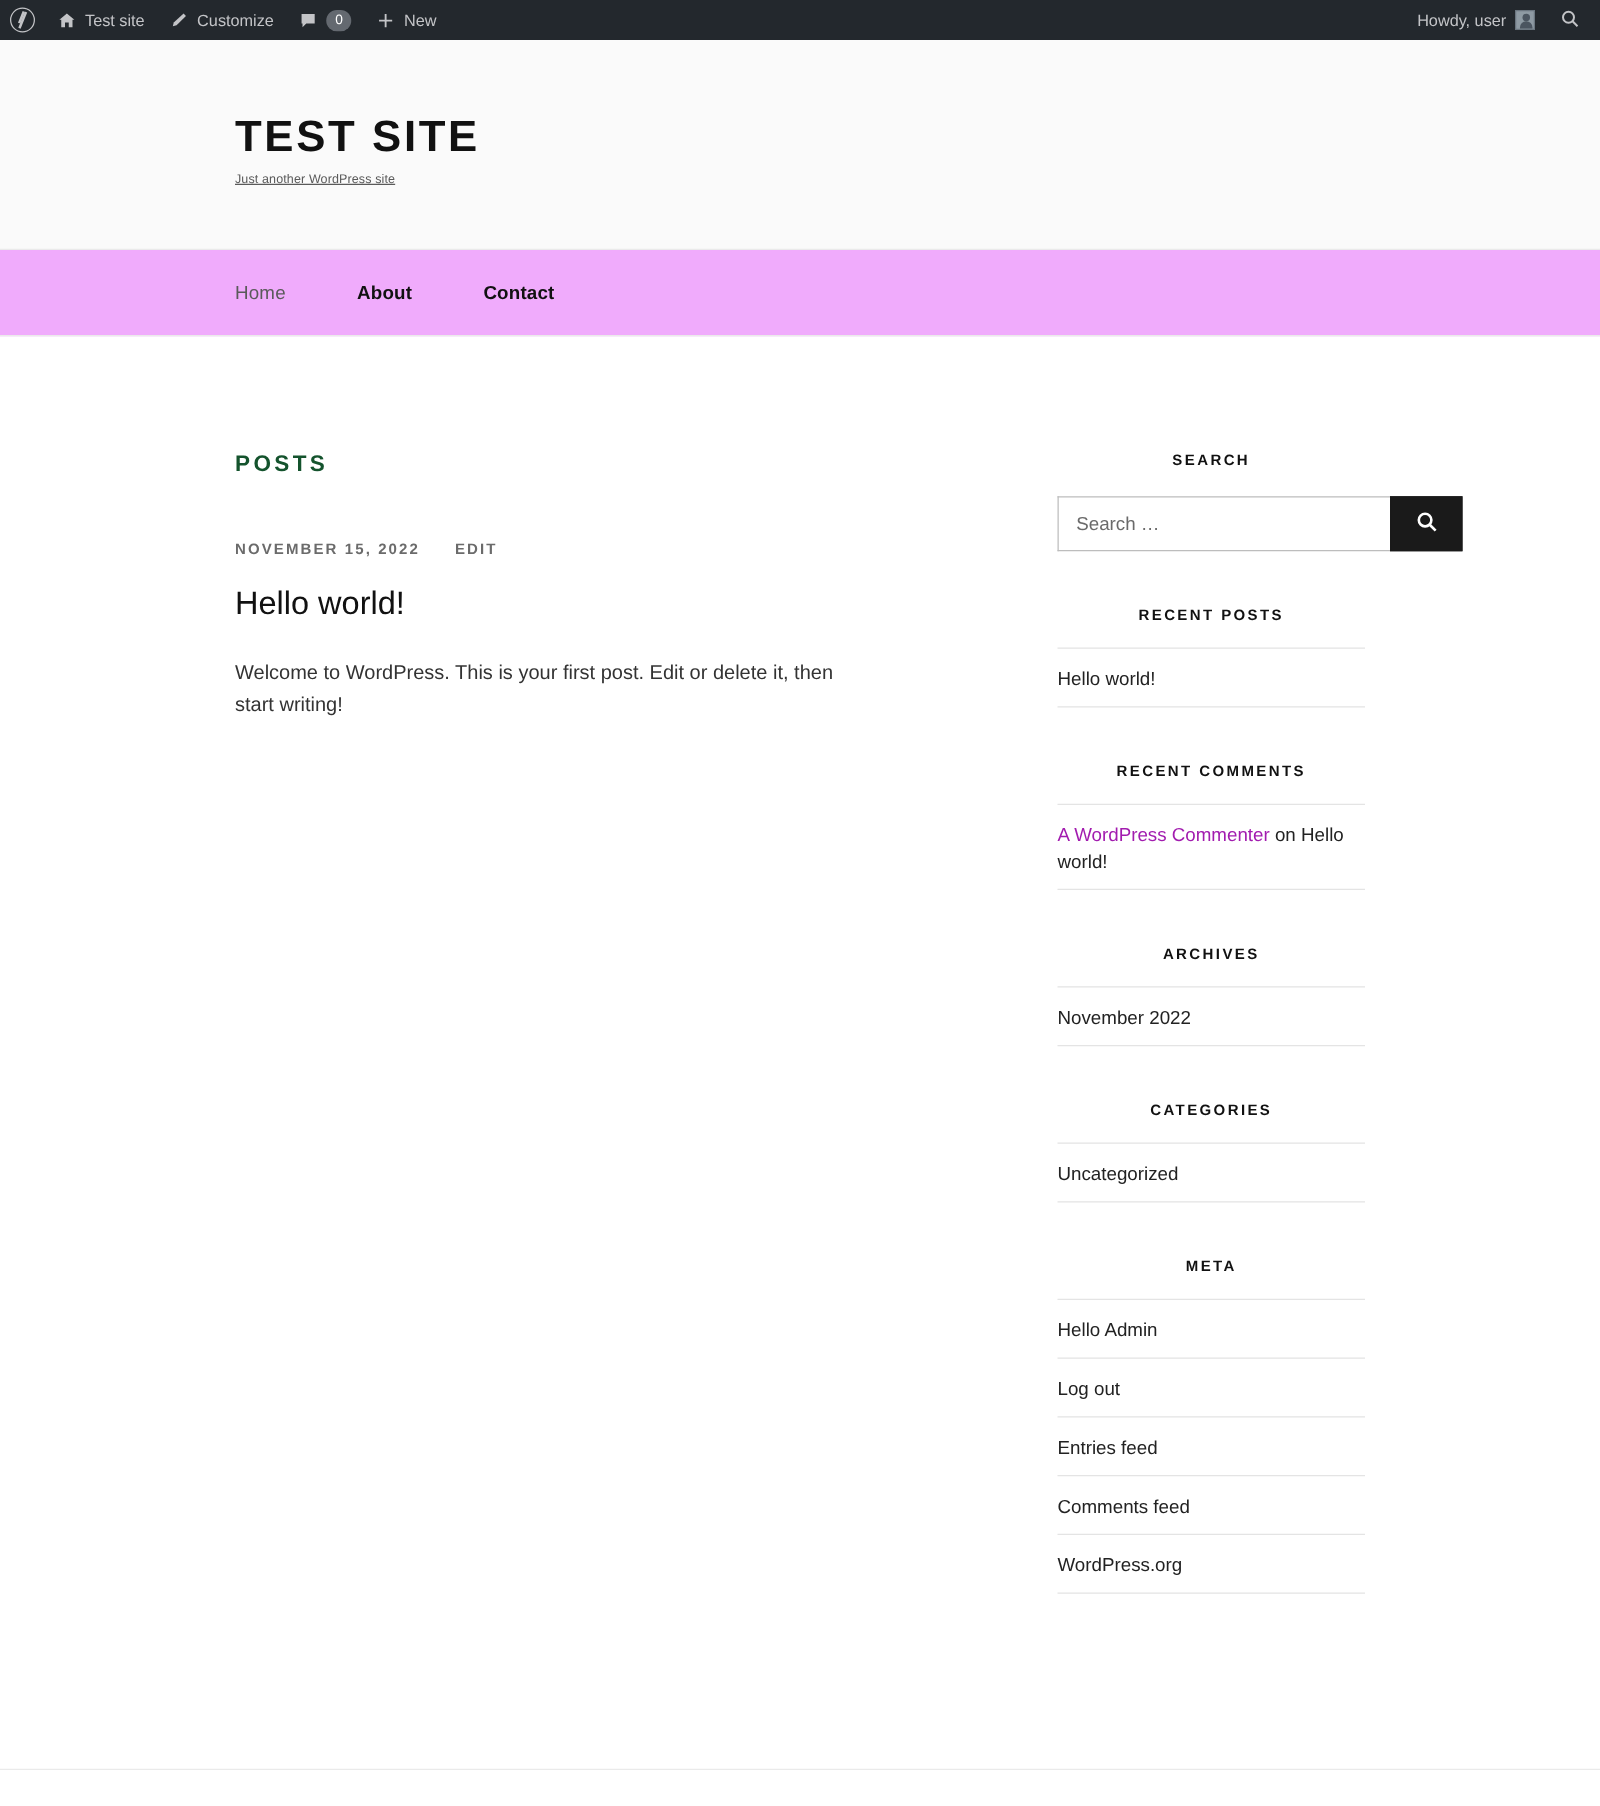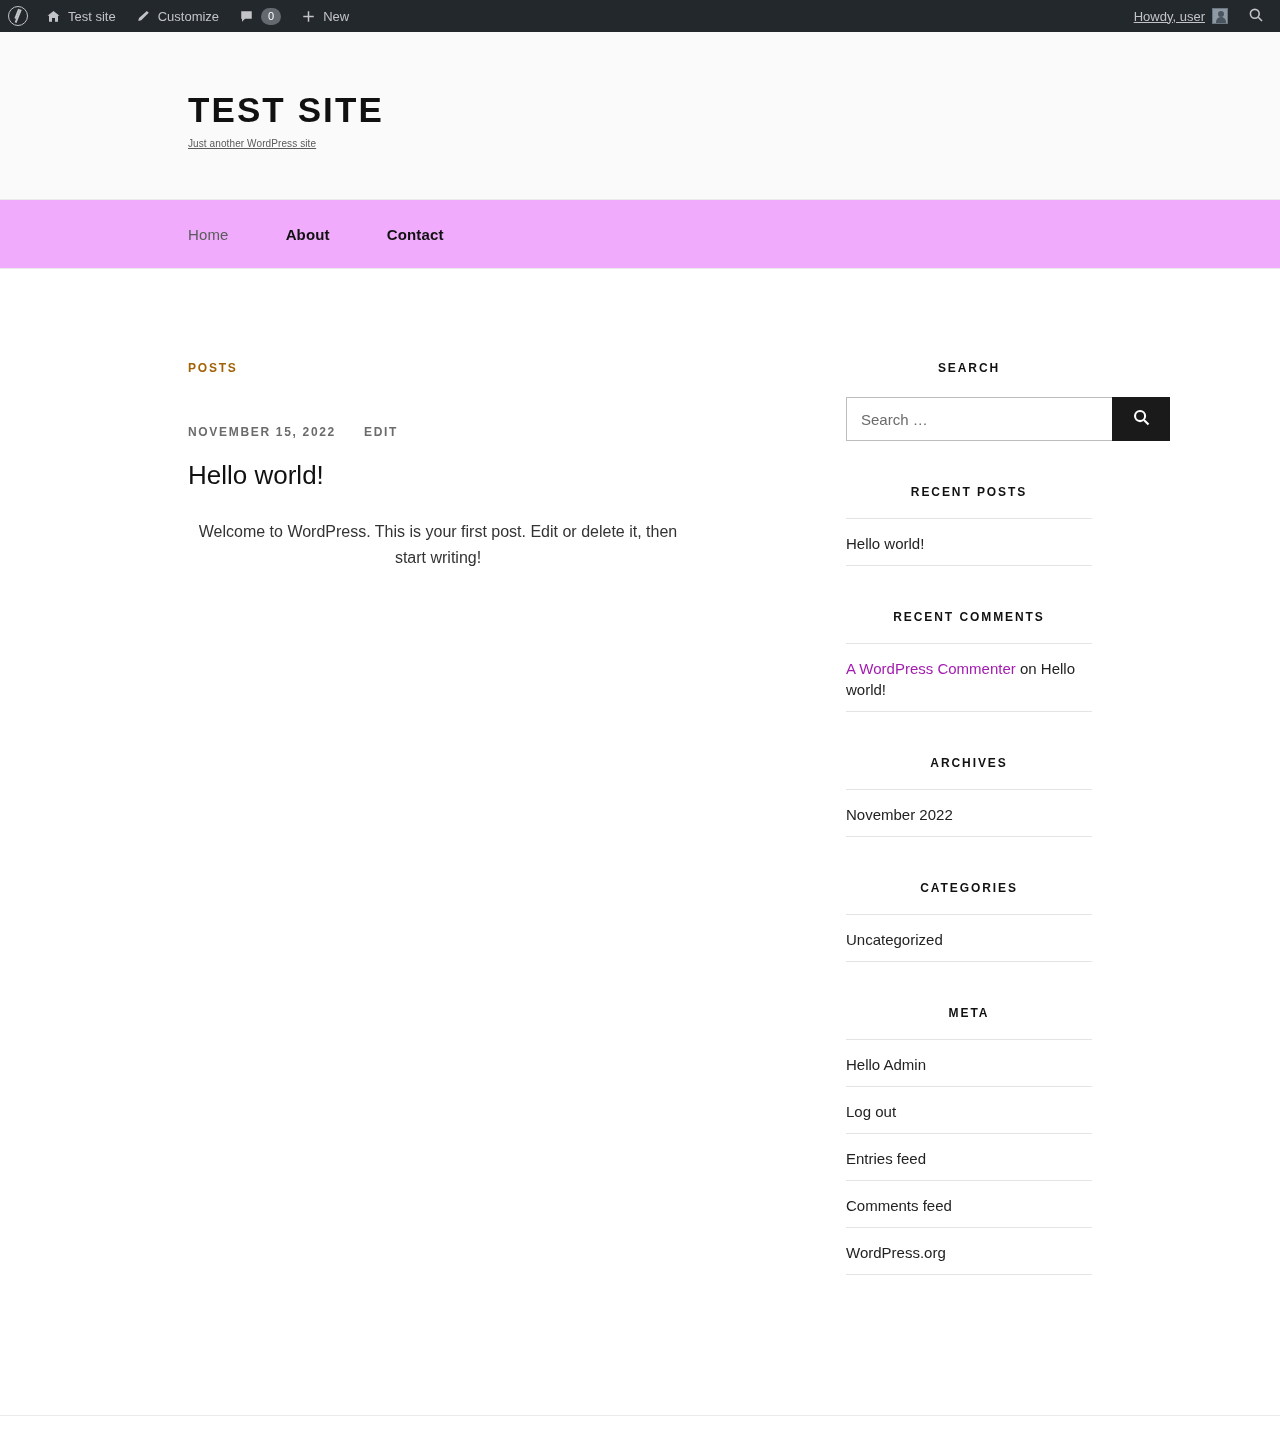--- a/index.html
+++ b/index.html
@@ -18,21 +18,21 @@
     height: 32px;
     background: #23282d;
     color: #c3c4c7;
     font-size: 13px;
     display: flex;
     align-items: center;
     padding: 0 10px 0 0;
     position: relative;
   }
   .ab-left { display: flex; align-items: center; height: 32px; }
-  .ab-right { margin-left: auto; display: flex; align-items: flex-start; height: 32px; text-decoration: underline; }
+  .ab-right { margin-left: auto; display: flex; align-items: flex-start; height: 32px; }
   .ab-item {
     display: flex;
     align-items: center;
     gap: 7px;
     padding: 0 10px;
     height: 32px;
     color: #c3c4c7;
     white-space: nowrap;
     cursor: pointer;
   }
@@ -144,26 +144,26 @@
   .content-area {
     display: flex;
     gap: 0;
     padding-top: 92px;
     align-items: flex-start;
   }
   .primary { width: 580px; }
   .secondary { width: 324px; padding-left: 78px; }
 
   .archive-title {
-    font-size: 12px;
+    font-size: 18px;
     font-weight: 700;
     letter-spacing: 0.15em;
     text-transform: uppercase;
     margin: 0 0 50px 0;
-    color: #a16207;
+    color: #14532d;
   }
   .post-meta {
     font-size: 12px;
     font-weight: 700;
     letter-spacing: 0.14em;
     text-transform: uppercase;
     color: #6b6b6b;
     margin-bottom: 20px;
   }
   .post-meta a { color: #6b6b6b; text-decoration: none; cursor: pointer; }
@@ -175,21 +175,20 @@
     color: #111;
     line-height: 1.25;
     cursor: pointer;
   }
   .post-body {
     font-size: 16px;
     line-height: 1.65;
     color: #333333;
     max-width: 500px;
     margin: 0;
-    text-align: center;
   }
 
   
   .widget { margin-bottom: 44px; }
   .widget-title {
     font-size: 12px;
     font-weight: 700;
     letter-spacing: 0.16em;
     text-transform: uppercase;
     color: #111;

